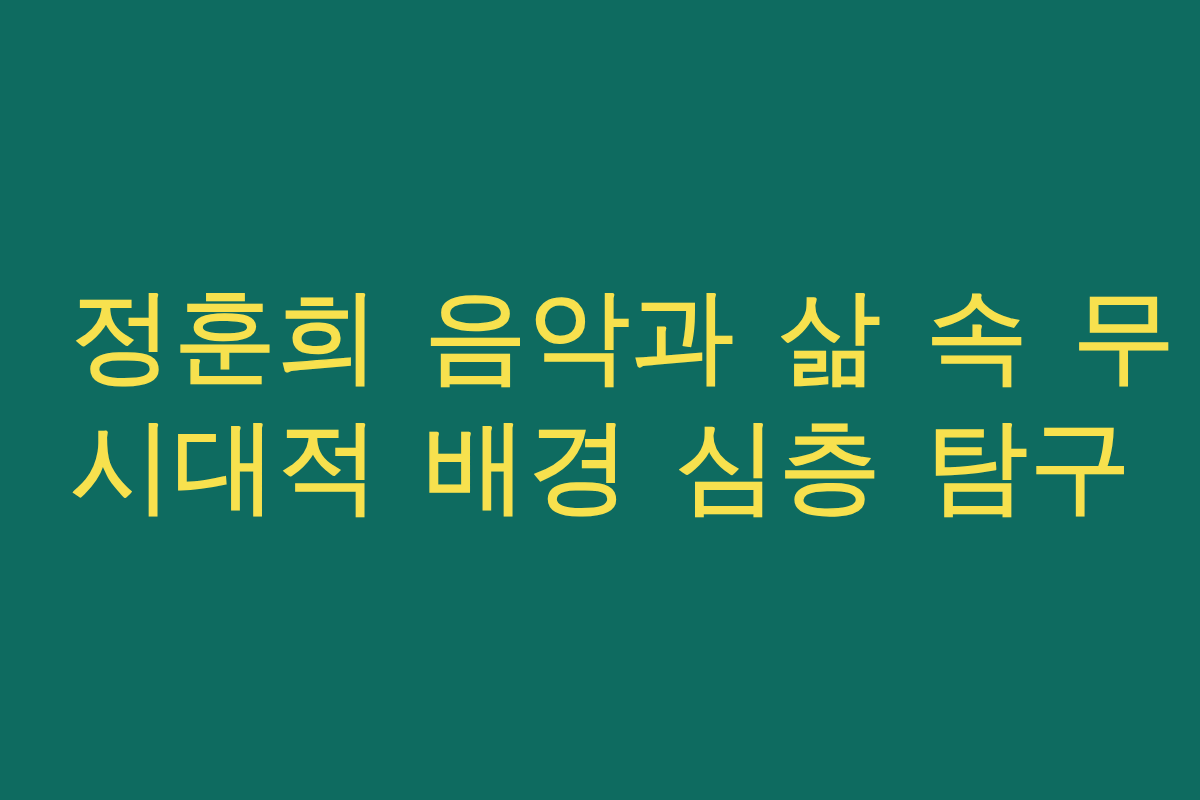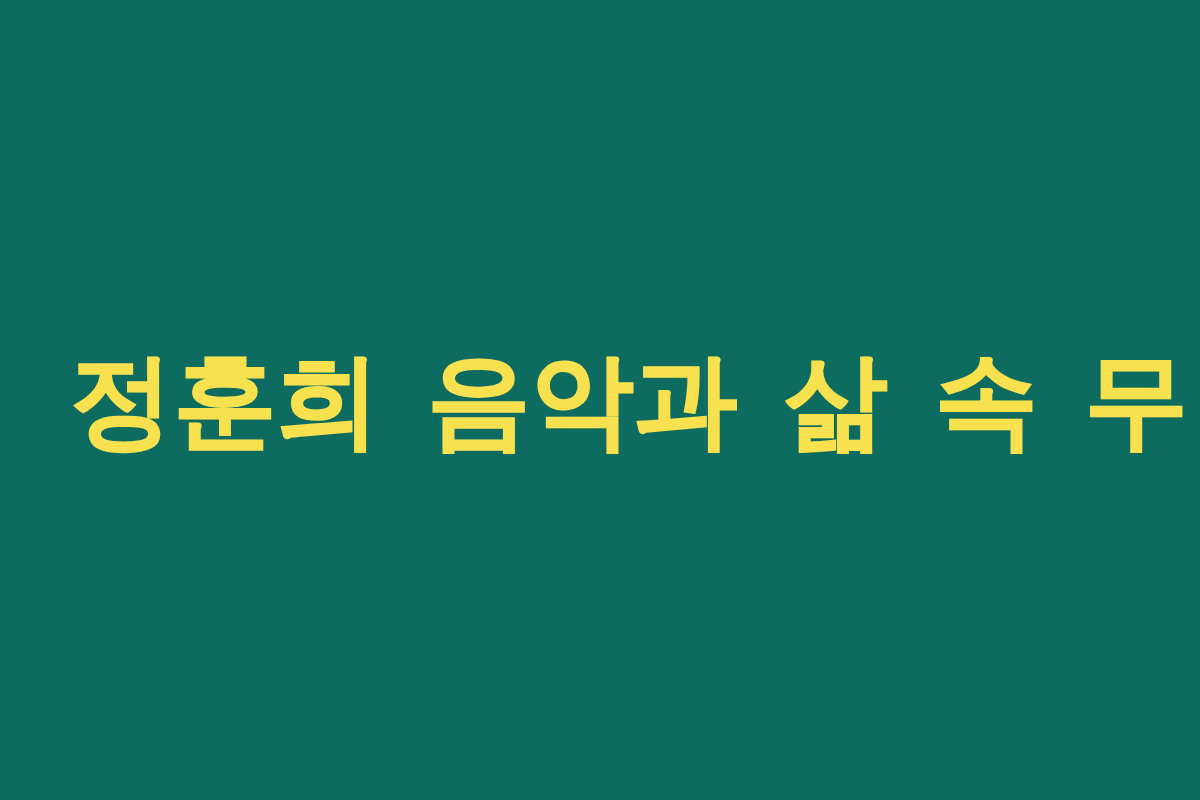--- a/index.html
+++ b/index.html
@@ -23,21 +23,21 @@
     font-family: "DejaVu Sans", "Liberation Sans", sans-serif;
   }
 
   #headline {
     width: 1060px;
     margin: 0;
     padding: 0;
     text-align: center;
     color: #f7e14e;
     font-family: "DejaVu Sans", "Liberation Sans", sans-serif;
-    font-weight: 700;
+    font-weight: 400;
     font-size: 103px;
     line-height: 130px;
     letter-spacing: 0.005em;
     word-spacing: 0.10em;
     -webkit-font-smoothing: antialiased;
     text-rendering: optimizeLegibility;
     
     paint-order: stroke fill;
     -webkit-text-stroke: 1.5px #f7e14e;
   }
@@ -46,14 +46,15 @@
     display: block;
     white-space: nowrap;
   }
 </style>
 </head>
 <body>
 
 <div id="card" style="background: rgb(14, 107, 96);">
   <h1 id="headline" style="color: rgb(247, 225, 78); -webkit-text-stroke: 1.5px rgb(247, 225, 78);">
     <span class="line">정훈희 음악과 삶 속 무</span>
+    <span class="line">시대적 배경 심층 탐구</span>
   </h1>
 </div>
 
 </body></html>

